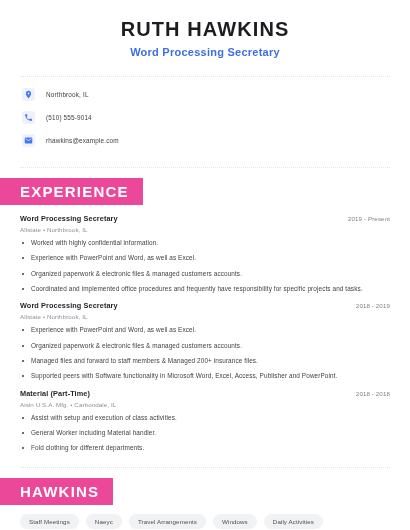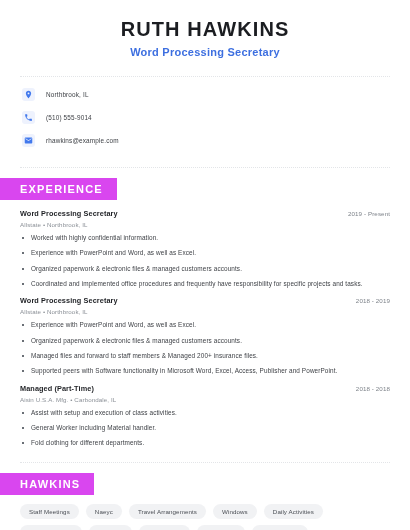--- a/index.html
+++ b/index.html
@@ -72,23 +72,23 @@
   .contact-icon svg { display: block; }
   .contact-text {
     font-size: 6.4px;
     color: #3c3f44;
     letter-spacing: 0.15px;
   }
 
   
   .section-badge {
     display: inline-block;
-    background: #d946ef;
+    background: #ec4899;
     color: #ffffff;
-    font-size: 11px;
+    font-size: 15px;
     font-weight: bold;
     letter-spacing: 1.2px;
     padding: 5px 14px 5px 20px;
     margin: 10px 0 9px 0;
   }
 
   
   .section-body { padding: 0 20px 0 20px; }
 
   .job {
@@ -234,21 +234,21 @@
       <ul class="bullets">
         <li>Experience with PowerPoint and Word, as well as Excel.</li>
         <li>Organized paperwork &amp; electronic files &amp; managed customers accounts.</li>
         <li>Managed files and forward to staff members &amp; Managed 200+ insurance files.</li>
         <li>Supported peers with Software functionality in Microsoft Word, Excel, Access, Publisher and PowerPoint.</li>
       </ul>
     </div>
 
     <div class="job">
       <div class="job-head">
-        <span class="job-role">Managed (Part-Time)</span>
+        <span class="job-role">Material (Part-Time)</span>
         <span class="job-dates">2018 - 2018</span>
       </div>
       <div class="job-meta">Aisin U.S.A. Mfg.  •  Carbondale, IL</div>
       <ul class="bullets">
         <li>Assist with setup and execution of class activities.</li>
         <li>General Worker including Material handler.</li>
         <li>Fold clothing for different departments.</li>
       </ul>
     </div>
 

